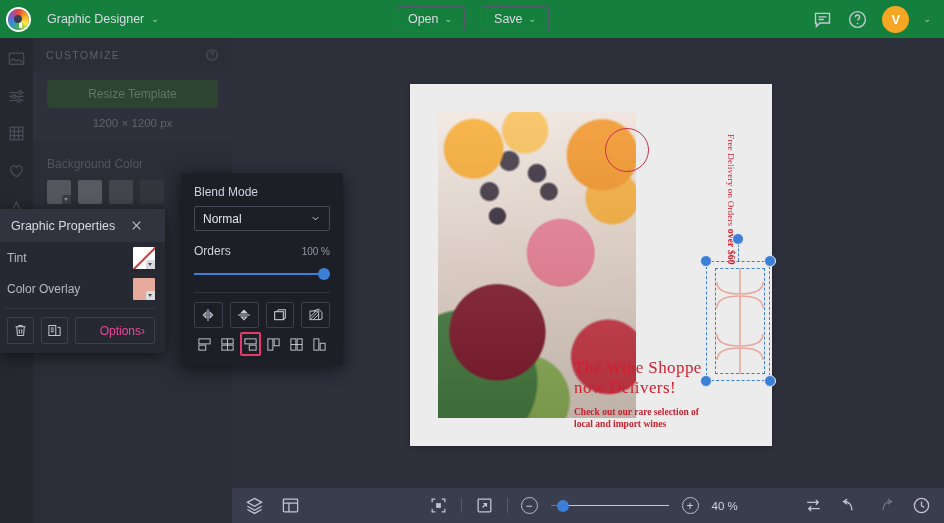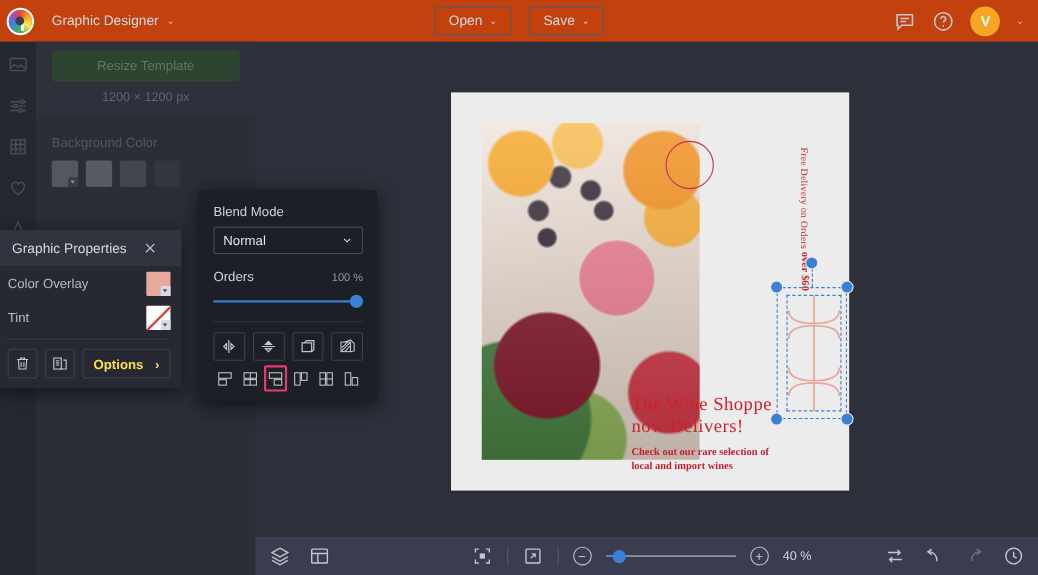--- a/index.html
+++ b/index.html
@@ -7,21 +7,21 @@
   body {
     font-family:"Liberation Sans", sans-serif;
     background:#2e303c; color:#d8dae3; font-size:12px;
     -webkit-font-smoothing:antialiased;
   }
   .app { position:relative; width:944px; height:523px; }
 
   
   .topbar {
     position:absolute; left:0; top:0; width:944px; height:38px;
-    background:#c2410c; display:flex; align-items:center;justify-content:flex-end;
+    background:#15803d; display:flex; align-items:center;justify-content:flex-end;
   }
   .logo-wrap { width:36px; height:38px; display:flex; align-items:center; justify-content:center; }
   .logo {
     width:21px; height:21px; border-radius:50%;
     background:conic-gradient(#e8453c 0deg,#f6a821 60deg,#ffe84b 120deg,#46b450 180deg,#2f8fd8 240deg,#8a55c9 300deg,#e8453c 360deg);
     position:relative; box-shadow:0 0 0 2px #fdfdfd;
   }
   .logo:after {
     content:""; position:absolute; left:50%; top:50%; transform:translate(-50%,-50%);
     width:8px; height:8px; border-radius:50%; background:#3a3d4d;
@@ -130,22 +130,22 @@
     display:flex; align-items:center; gap:7px; padding:8px 10px 9px 4px;
   }
   .gp-ibtn {
     width:27px; height:27px; border:1px solid #3e4049; border-radius:2px;
     display:flex; align-items:center; justify-content:center;
     color:#c5c8d2; cursor:pointer;
   }
   .gp-ibtn svg { width:15px; height:15px; }
   .gp-options {
     flex:1; height:27px; border:1px solid #3e4049; border-radius:2px;
-    display:flex; align-items:center; justify-content:space-between;
-    padding:0 9px; font-size:12px; color:#fde047; cursor:pointer;font-weight:bold;
+    display:flex; align-items:center; justify-content:flex-end;
+    padding:0 9px; font-size:12px; color:#ec4899; cursor:pointer;
   }
 
   
   .blend {
     position:absolute; left:181px; top:173px; width:162px;
     background:#1d1f27; border-radius:2px; padding:12px 13px 9px;
     box-shadow:0 4px 18px rgba(0,0,0,.6); z-index:25;
   }
   .blend-label { font-size:12px; color:#cfd2db; margin-bottom:7px; }
   .select {
@@ -335,20 +335,28 @@
     </svg>
     <svg class="rail-icon" viewBox="0 0 24 24" fill="none" stroke="currentColor" stroke-width="1.6">
       <path d="M12 20s-7-4.6-7-9.2A3.8 3.8 0 0 1 12 8a3.8 3.8 0 0 1 7 2.8C19 15.4 12 20 12 20z"></path>
     </svg>
     <svg class="rail-icon" viewBox="0 0 24 24" fill="none" stroke="currentColor" stroke-width="1.6">
       <path d="M5 20L12 5l7 15M8 15h8"></path>
     </svg>
   </div>
 
   <div class="panel">
+    <div class="panel-head">
+      <span class="panel-head-title">CUSTOMIZE</span>
+      <svg class="help-circle" viewBox="0 0 24 24" fill="none" stroke="currentColor" stroke-width="1.8">
+        <circle cx="12" cy="12" r="9"></circle>
+          <path d="M9.6 9.3a2.4 2.4 0 1 1 3 2.3v1.4"></path>
+        <circle cx="12" cy="16.6" r=".9" fill="currentColor" stroke="none"></circle>
+      </svg>
+    </div>
 
     <div class="sect">
       <div class="resize-btn">Resize Template</div>
       <div class="dim-text">1200 × 1200 px</div>
     </div>
 
     <div class="sect2">
       <div class="sect-label">Background Color</div>
       <div class="swatches">
         <div class="sw" style="background:#55575f">
@@ -455,30 +463,30 @@
 
   <div class="gp">
     <div class="gp-head">
       <span class="gp-title" style="padding-left:7px">Graphic Properties</span>
       <svg class="gp-x" viewBox="0 0 24 24" fill="none" stroke="currentColor" stroke-width="2">
           <path d="M5 5l14 14M19 5L5 19"></path>
         </svg>
     </div>
 
     <div class="gp-row" style="padding-left:7px">
-      <span class="gp-row-label">Color Overlay</span>
-      <div class="gp-sw overlay">
-        <span class="sw-caret"></span>
-      </div>
-    </div>
-
-    <div class="gp-row" style="padding-left:7px">
       <span class="gp-row-label">Tint</span>
       <div class="gp-sw">
         <span class="gp-sw-slash"></span>
+        <span class="sw-caret"></span>
+      </div>
+    </div>
+
+    <div class="gp-row" style="padding-left:7px">
+      <span class="gp-row-label">Color Overlay</span>
+      <div class="gp-sw overlay">
         <span class="sw-caret"></span>
       </div>
     </div>
 
     <div class="gp-div"></div>
 
     <div class="gp-actions" style="padding-left:7px">
       <div class="gp-ibtn">
         <svg viewBox="0 0 24 24" fill="none" stroke="currentColor" stroke-width="1.6">
           <path d="M4 6h16M9 6V4h6v2M6 6l1 14h10l1-14"></path>

